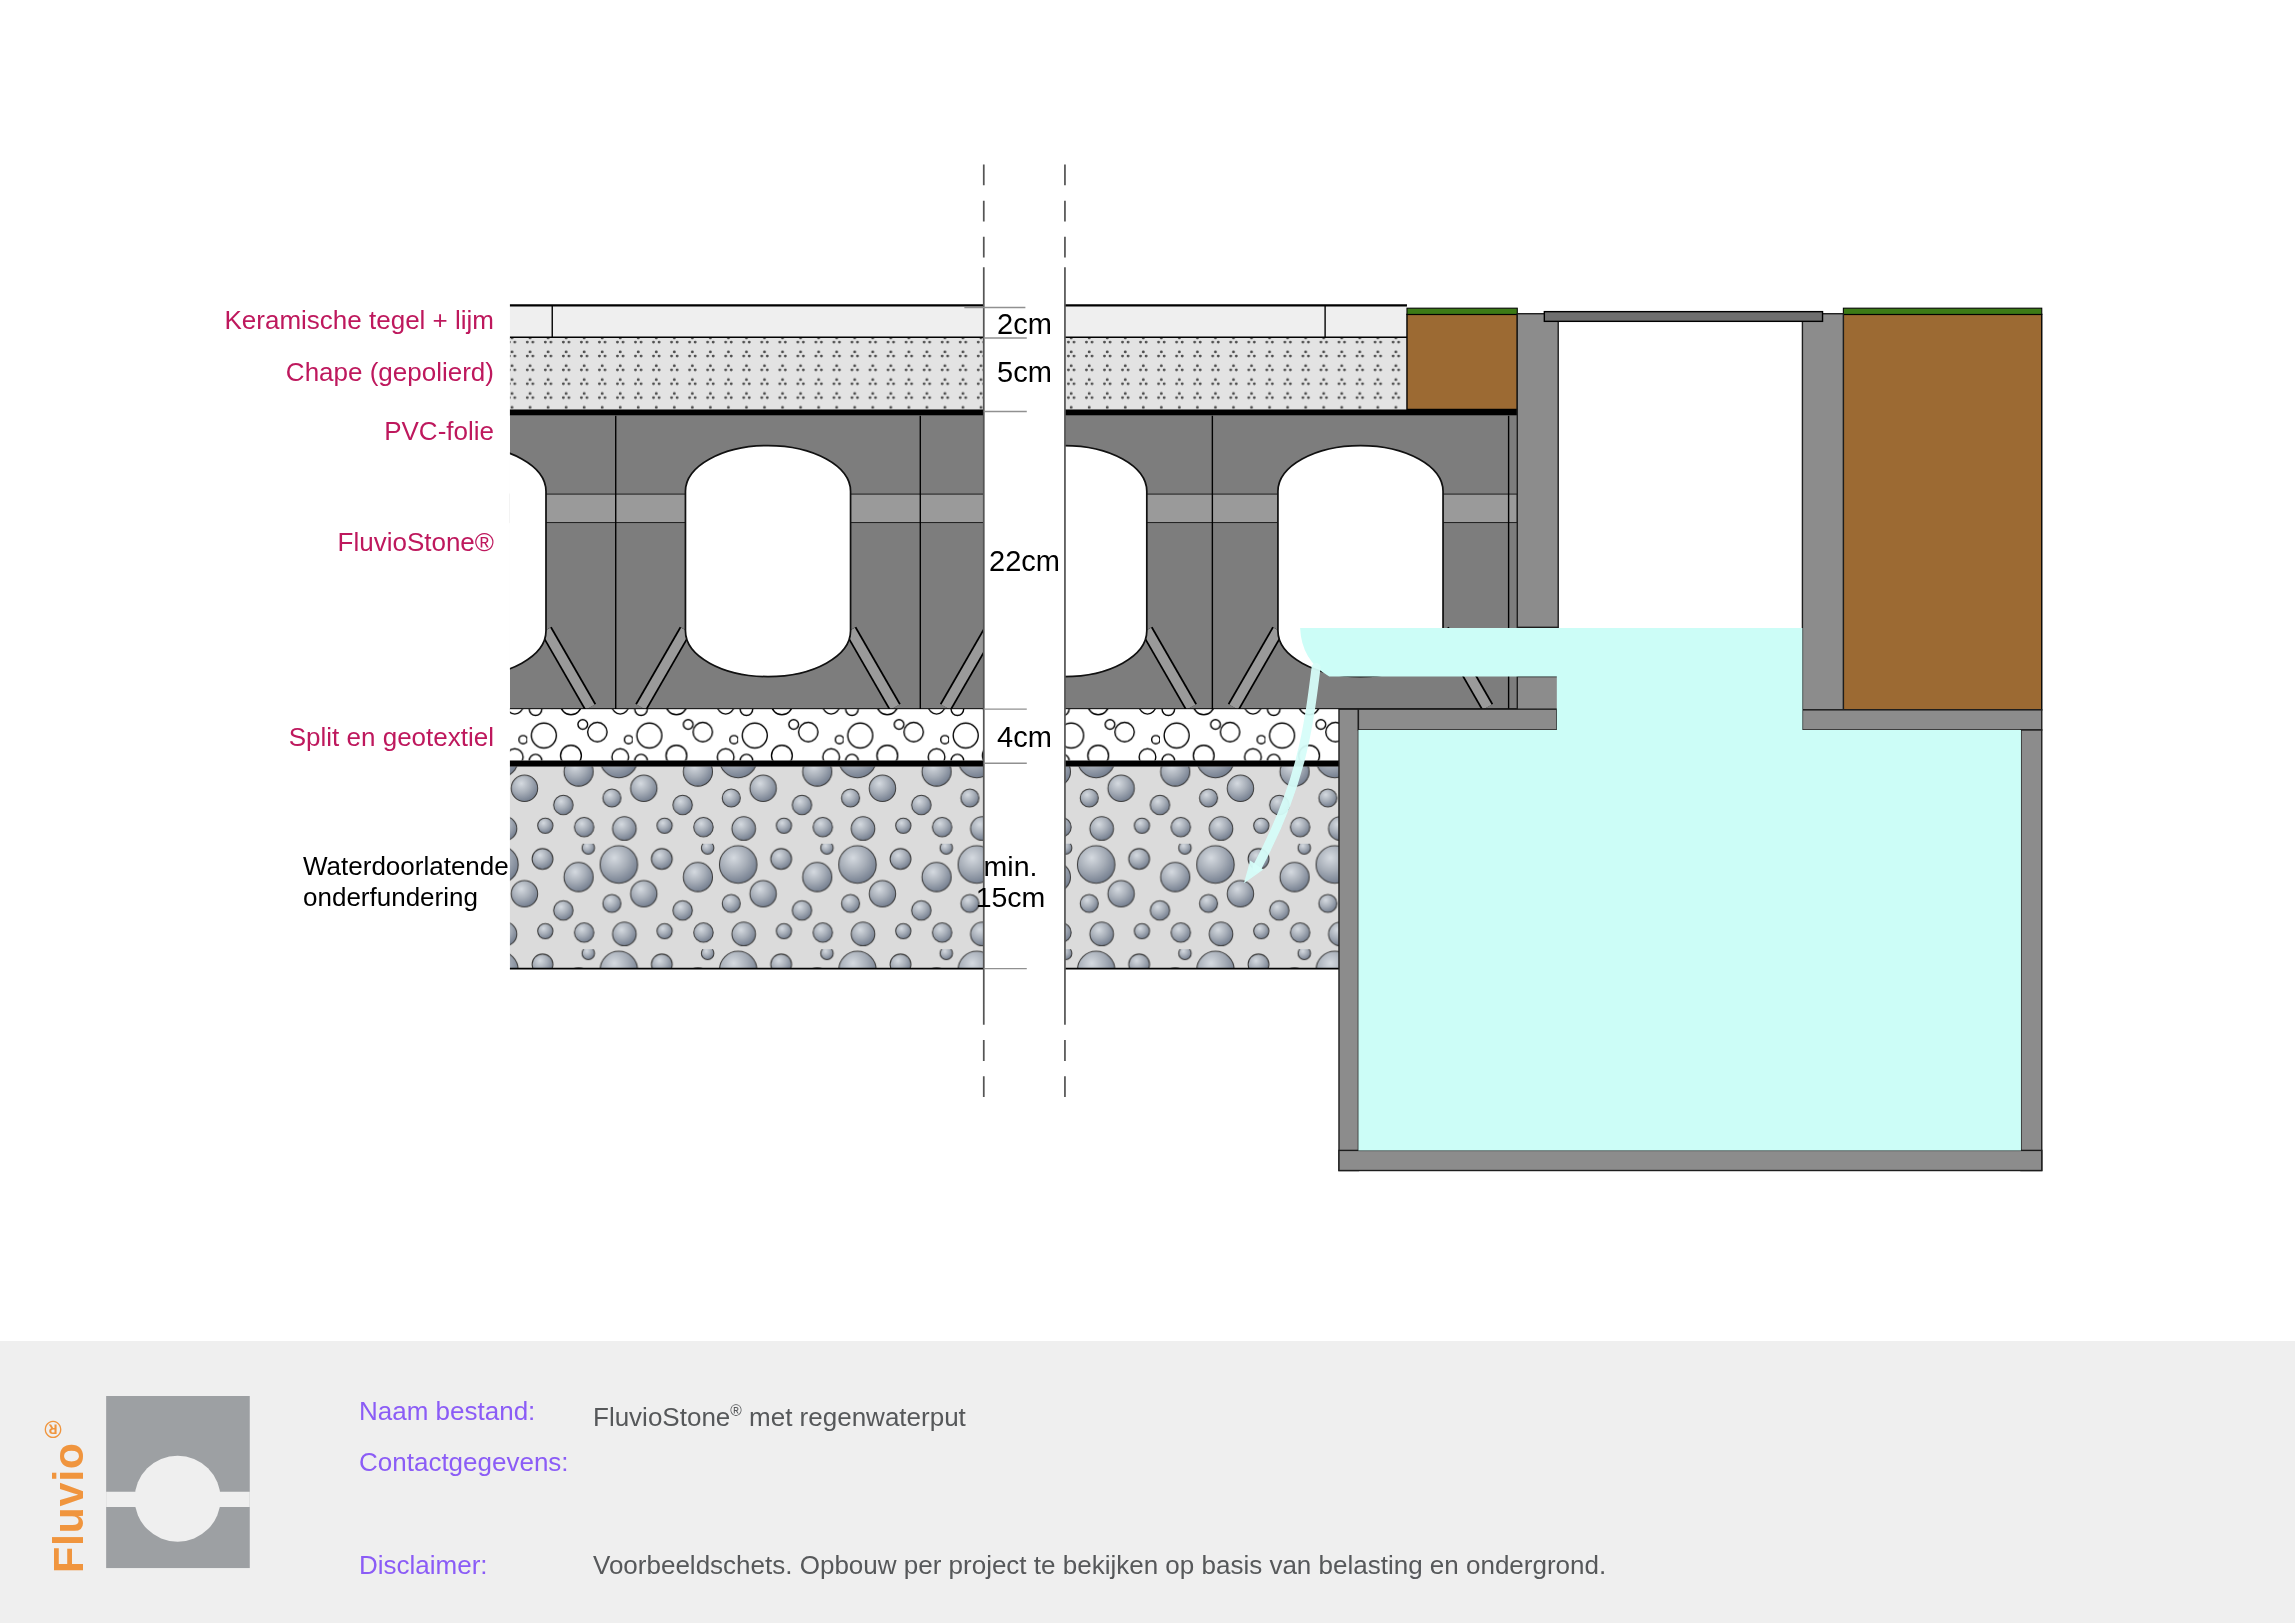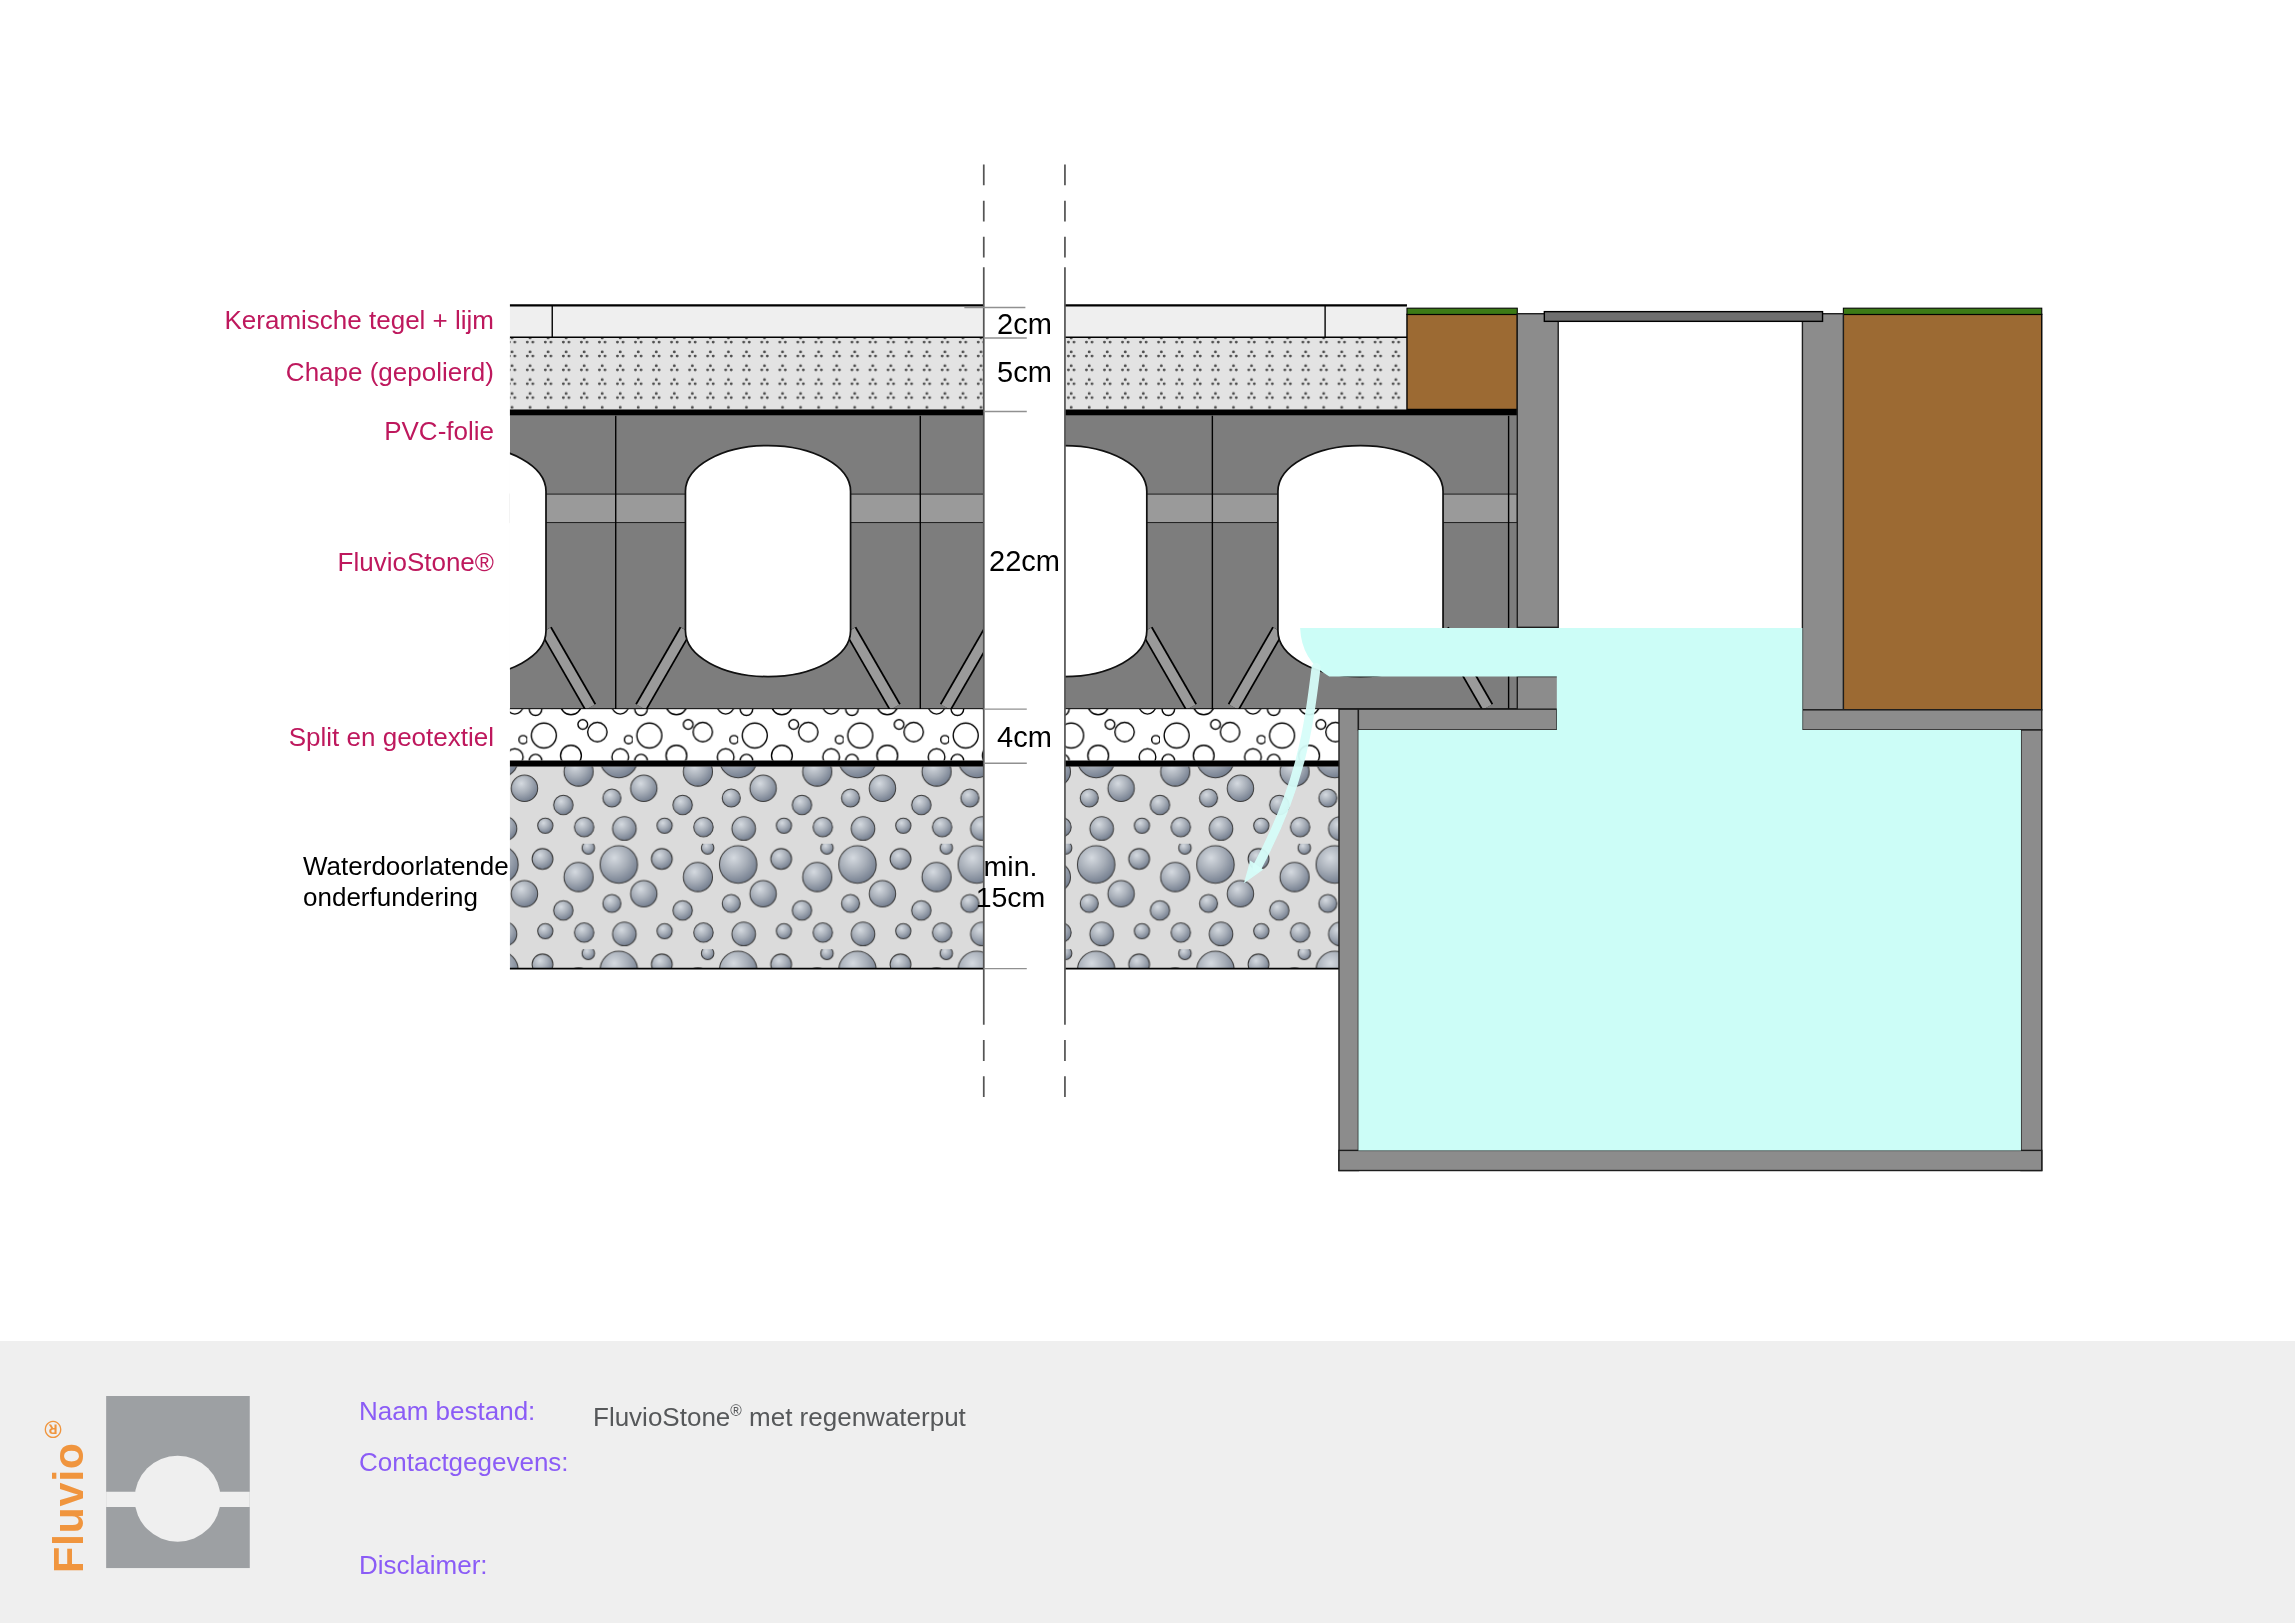--- a/index.html
+++ b/index.html
@@ -192,21 +192,21 @@
     <g>
       <rect x="153" y="2012" width="207" height="248" fill="#9da0a3"></rect>
       <rect x="153" y="2150" width="207" height="22" fill="#efefef"></rect>
       <circle cx="256" cy="2160" r="62" fill="#efefef"></circle>
     </g>
   </svg>
 
   <div class="lyr-label" style="top:305px;">Keramische tegel + lijm</div>
   <div class="lyr-label" style="top:357px;text-align:right;">Chape (gepolierd)</div>
   <div class="lyr-label" style="top:416px;">PVC-folie</div>
-  <div class="lyr-label" style="top:547px;">FluvioStone®</div>
+  <div class="lyr-label" style="top:527px;">FluvioStone®</div>
   <div class="lyr-label" style="top:722px;">Split en geotextiel</div>
   <div class="lyr-label2" style="top:851px;">
     <div>Waterdoorlatende</div>
     <div>onderfundering</div>
   </div>
 
   <div class="dim" style="top:308px;">2cm</div>
   <div class="dim" style="top:356px;">5cm</div>
   <div class="dim" style="top:545px;">22cm</div>
   <div class="dim" style="top:721px;">4cm</div>
@@ -216,15 +216,16 @@
   </div>
 
   <div class="brand"><span>Fluvio</span><span class="reg-sup">®</span></div>
 
   <div class="f-label" style="top:1397px;">Naam bestand:</div>
   <div class="f-value" style="top:1397px;"><span>FluvioStone</span><span class="reg-sup">®</span><span> met regenwaterput</span></div>
 
   <div class="f-label" style="top:1448px;">Contactgegevens:</div>
 
   <div class="f-label" style="top:1551px;">Disclaimer:</div>
+  <div class="f-value" style="top:1551px;">Voorbeeldschets. Opbouw per project te bekijken op basis van belasting en ondergrond.</div>
 
 </div>
 
 
 </body></html>

